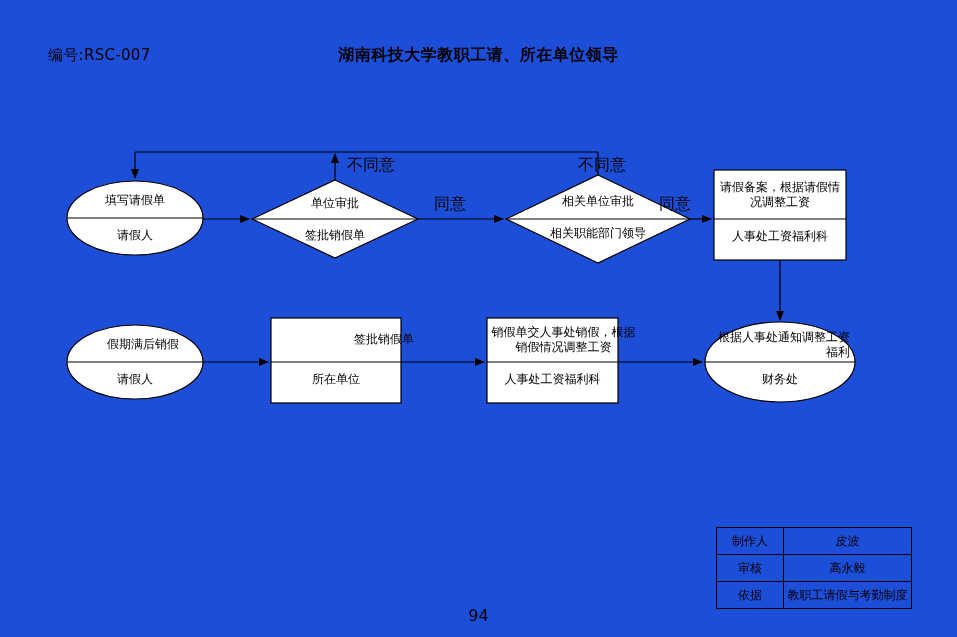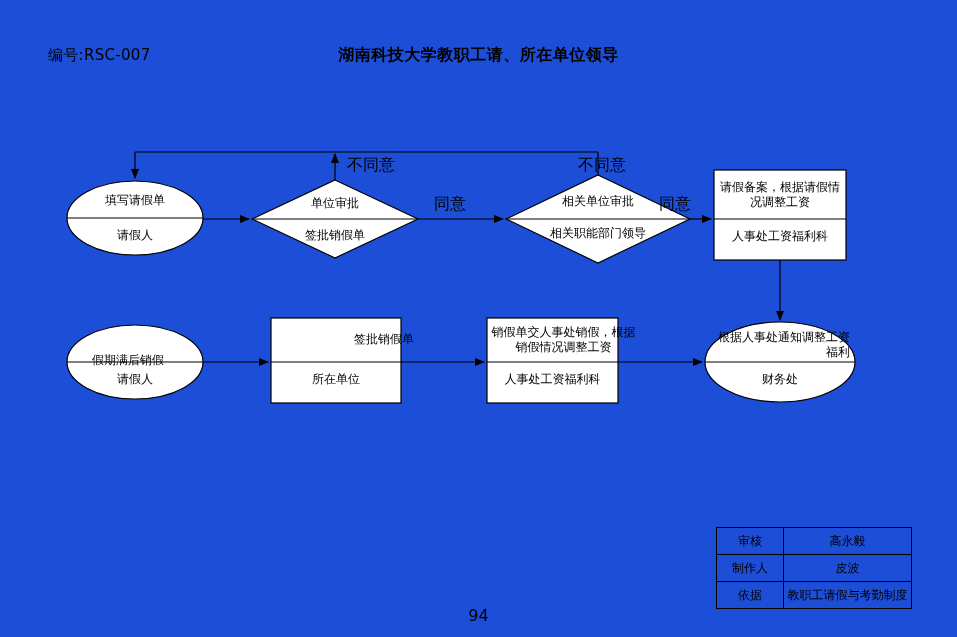--- a/index.html
+++ b/index.html
@@ -165,46 +165,46 @@
 
   <div class="node-text" style="left:268px; top:196px; width:134px;">单位审批</div>
   <div class="node-text" style="left:268px; top:228px; width:134px;">签批销假单</div>
 
   <div class="node-text" style="left:521px; top:194px; width:154px;">相关单位审批</div>
   <div class="node-text" style="left:531px; top:226px; width:134px;">相关职能部门领导</div>
 
   <div class="node-text" style="left:716px; top:180px; width:128px;">请假备案，根据请假情况调整工资</div>
   <div class="node-text" style="left:716px; top:229px; width:128px;">人事处工资福利科</div>
 
-  <div class="node-text" style="left:61px;  top:337px; width:134px;margin-top:16px;">假期满后销假</div>
+  <div class="node-text" style="left:76px;  top:337px; width:134px;">假期满后销假</div>
   <div class="node-text" style="left:68px;  top:372px; width:134px;">请假人</div>
 
   <div class="node-text" style="left:272px; top:332px; width:128px;margin-left:48px;">签批销假单</div>
   <div class="node-text" style="left:272px; top:372px; width:128px;">所在单位</div>
 
   <div class="node-text" style="left:488px; top:325px; width:151px;">销假单交人事处销假，根据销假情况调整工资</div>
   <div class="node-text" style="left:488px; top:372px; width:129px;">人事处工资福利科</div>
 
   <div class="node-text" style="left:710px; top:330px; width:140px;text-align:right;">根据人事处通知调整工资福利</div>
   <div class="node-text" style="left:710px; top:372px; width:140px;">财务处</div>
 
   <div class="edge-label" style="left:347px; top:155px;">不同意</div>
   <div class="edge-label" style="left:578px; top:155px;">不同意</div>
   <div class="edge-label" style="left:434px; top:194px;">同意</div>
   <div class="edge-label" style="left:659px; top:194px;">同意</div>
 
   <table id="signoff">
     <tbody>
       <tr>
+        <td class="label-cell">制作人</td>
+        <td>皮波</td>
+      </tr>
+      <tr>
         <td class="label-cell">审核</td>
         <td>高永毅</td>
-      </tr>
-      <tr>
-        <td class="label-cell">制作人</td>
-        <td>皮波</td>
       </tr>
       <tr>
         <td class="label-cell">依据</td>
         <td>教职工请假与考勤制度</td>
       </tr>
     </tbody>
   </table>
 
   <div class="page-num">94</div>
 

